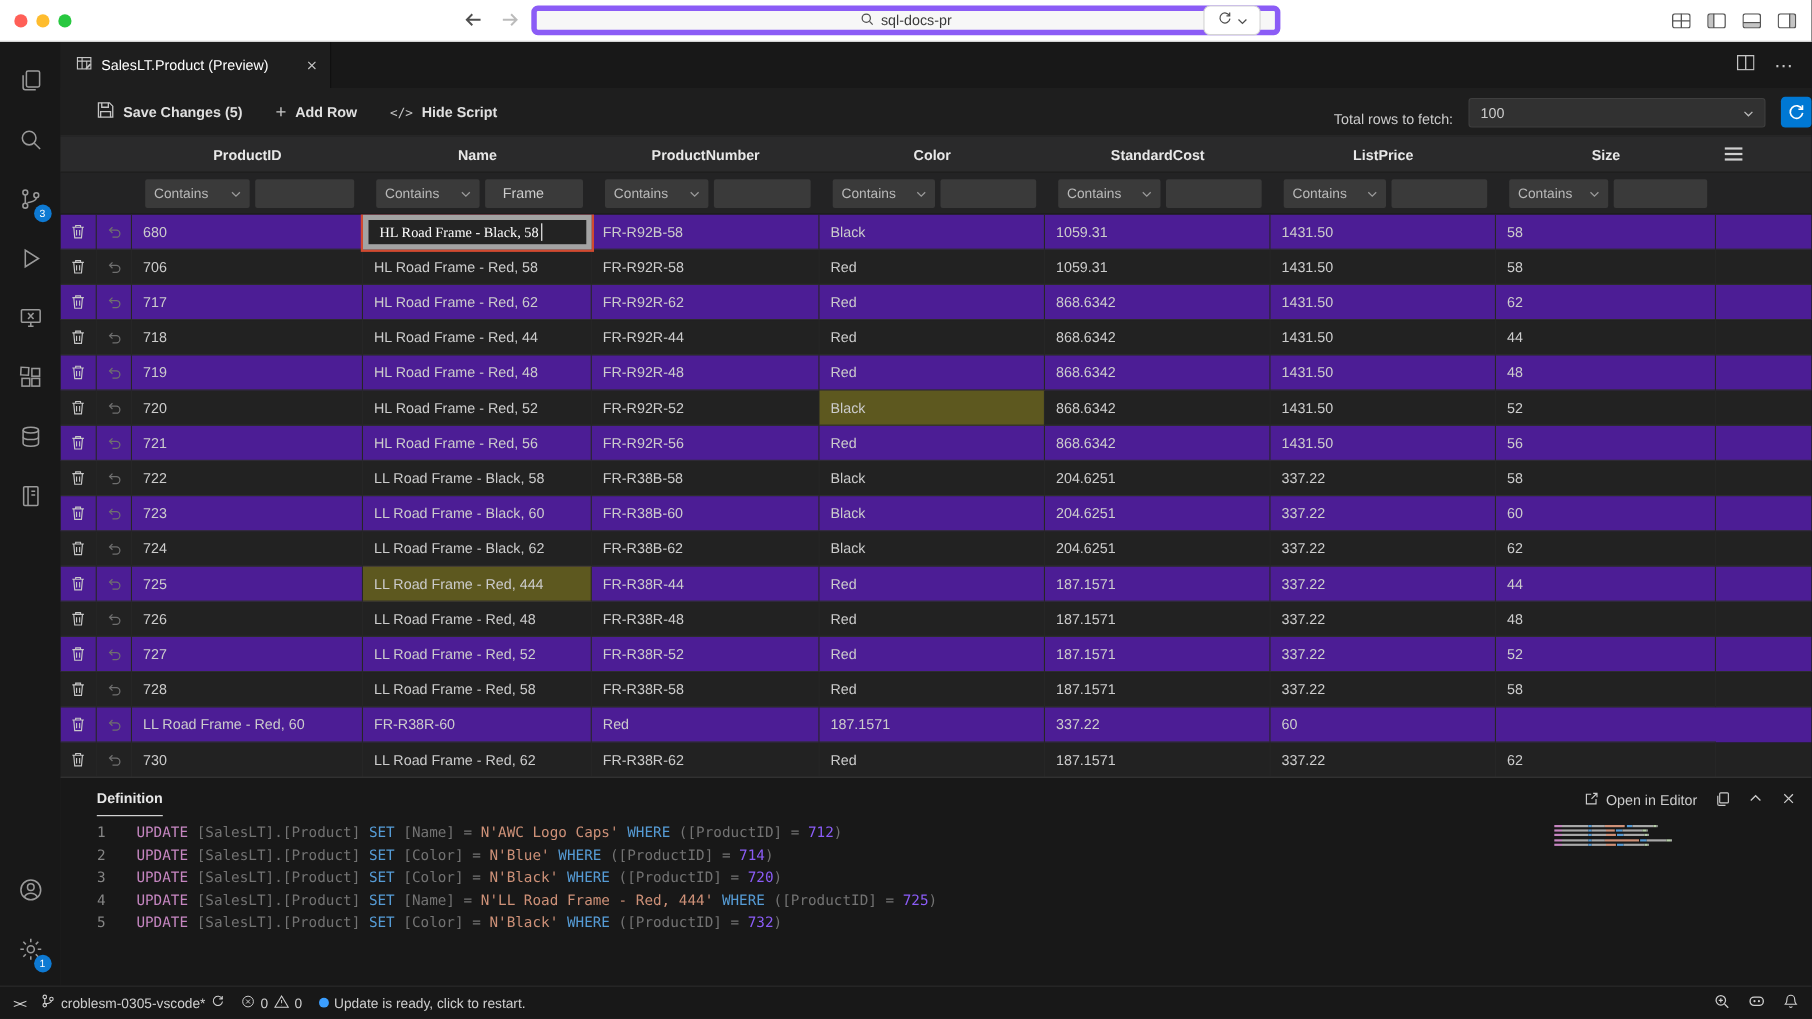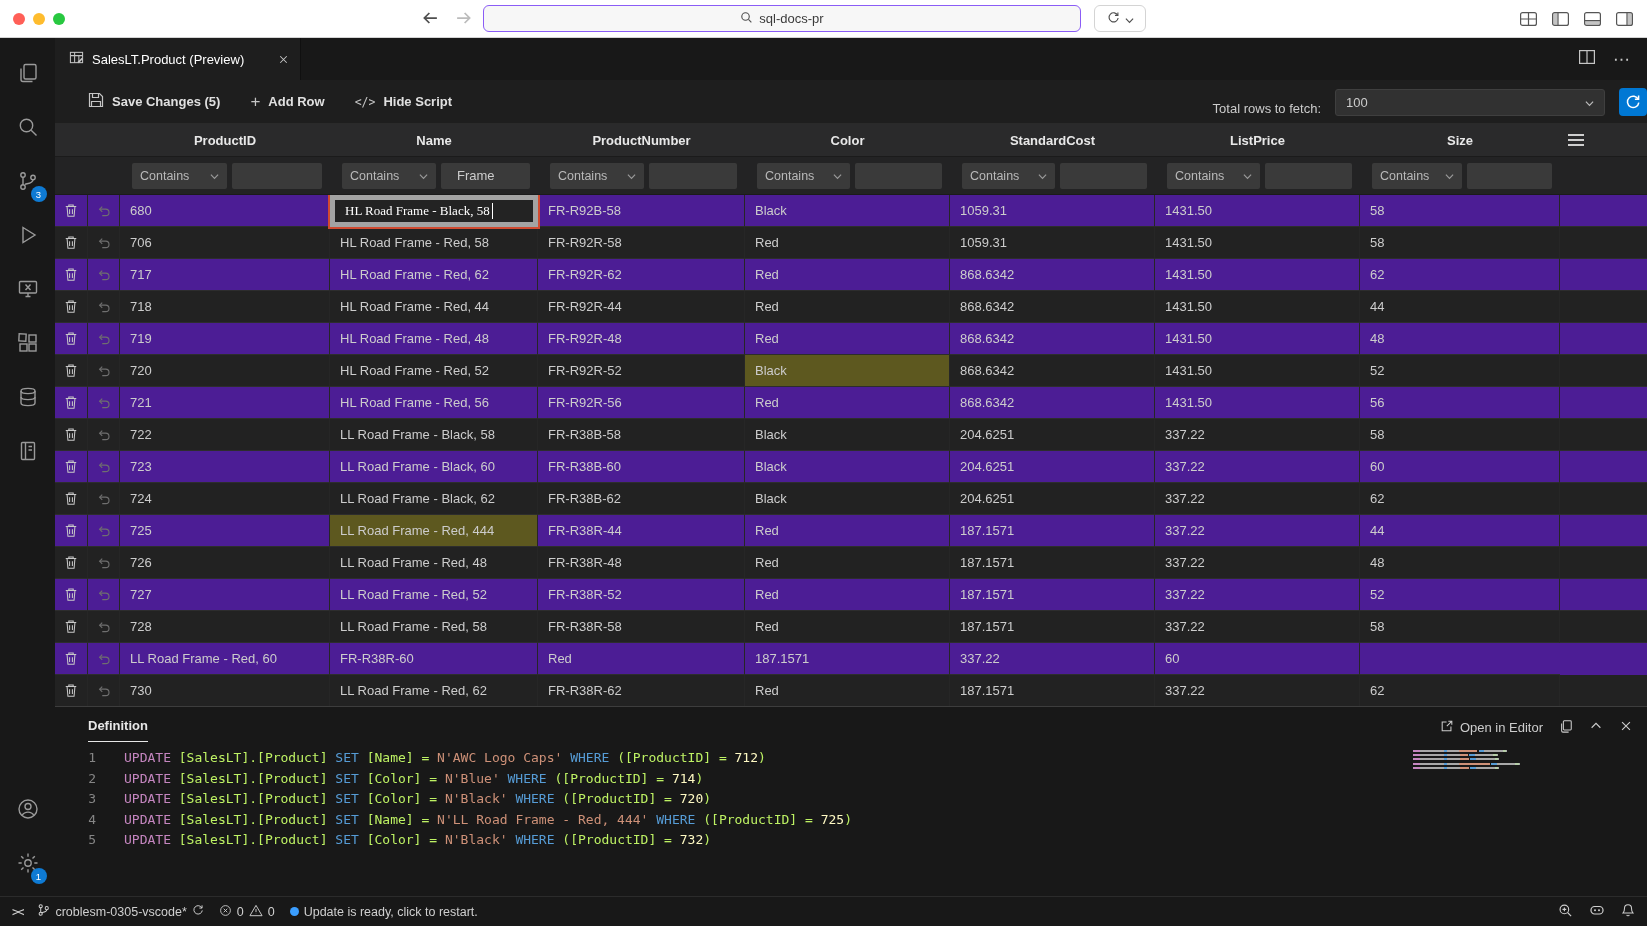--- a/index.html
+++ b/index.html
@@ -8,22 +8,22 @@
   .app { width:1647px; height:926px; display:flex; flex-direction:column; }
 
   
   .titlebar { position:relative; flex:0 0 38px; background:#ffffff; border-bottom:1px solid #d4d4d4; }
   .lights { position:absolute; left:13px; top:13px; display:flex; gap:8px; }
   .light { width:12px; height:12px; border-radius:50%; }
   .l-red{background:#ff5f57}.l-yellow{background:#febc2e}.l-green{background:#28c840}
   .nav { position:absolute; left:420px; top:8px; display:flex; gap:14px; }
   .nav svg { display:block; }
   .fwd { opacity:.38; }
-  .searchbox { position:absolute; left:483px; top:5px; width:598px; height:27px;
-    background:#f7f7f7; border:1px solid #8b5cf6; border-radius:6px;
+  .searchbox { position:absolute; left:483px; top:5px; width:681px; height:27px;
+    background:#f7f7f7; border:5px solid #8b5cf6; border-radius:6px;
     display:flex; align-items:center; justify-content:center; gap:6px;
     color:#3b3b3b; font-size:13px; }
   .syncbox { position:absolute; left:1094px; top:5px; width:52px; height:27px;
     background:#fff; border:1px solid #d4d4d4; border-radius:6px;
     display:flex; align-items:center; justify-content:center; gap:5px; color:#4a4a4a; }
   .winicons { position:absolute; right:14px; top:12px; display:flex; gap:15px; }
 
   
   .main { flex:1; display:flex; min-height:0; }
   .activitybar { flex:0 0 55px; background:#181818; display:flex; flex-direction:column;
@@ -93,21 +93,21 @@
   .panel-tab { color:#e7e7e7; font-size:13px; font-weight:700; padding-bottom:8px;
     border-bottom:1.5px solid #e7e7e7; }
   .panel-actions { margin-left:auto; display:flex; align-items:center; gap:16px; color:#cccccc;
     font-size:13px; padding-bottom:6px; }
   .pa-item { display:flex; align-items:center; gap:6px; }
   .code { position:relative; flex:1; padding-top:6px; overflow:hidden;
     font-family:"DejaVu Sans Mono", monospace; font-size:13px; }
   .cline { display:flex; height:20.5px; line-height:20.5px; }
   .lnum { width:41px; text-align:right; color:#858585; flex:0 0 41px; }
   .ltext { margin-left:28px; white-space:pre; }
-  .tok-k1{color:#c586c0}.tok-k2{color:#569cd6}.tok-s{color:#ce9178}.tok-n{color:#fef9c3}.tok-p{color:#bef264}
+  .tok-k1{color:#c586c0}.tok-k2{color:#569cd6}.tok-s{color:#ce9178}.tok-n{color:#8b5cf6}.tok-p{color:#737373}
   .minimap { position:absolute; top:8px; right:124px; width:110px; }
   .mrow { display:flex; height:2px; margin-bottom:2.2px; }
   .mrow i { display:block; height:2px; }
 
   
   .statusbar { flex:0 0 30px; background:#181818; border-top:1px solid #2b2b2b;
     display:flex; align-items:center; padding:0 12px; color:#cfcfcf; font-size:12.5px; gap:15px; }
   .sbitem { display:flex; align-items:center; gap:5px; }
   .remoteglyph { font-family:"DejaVu Sans Mono", monospace; font-size:12px; letter-spacing:-2px; }
   .bluedot { width:9px; height:9px; border-radius:50%; background:#3b9eff; }

